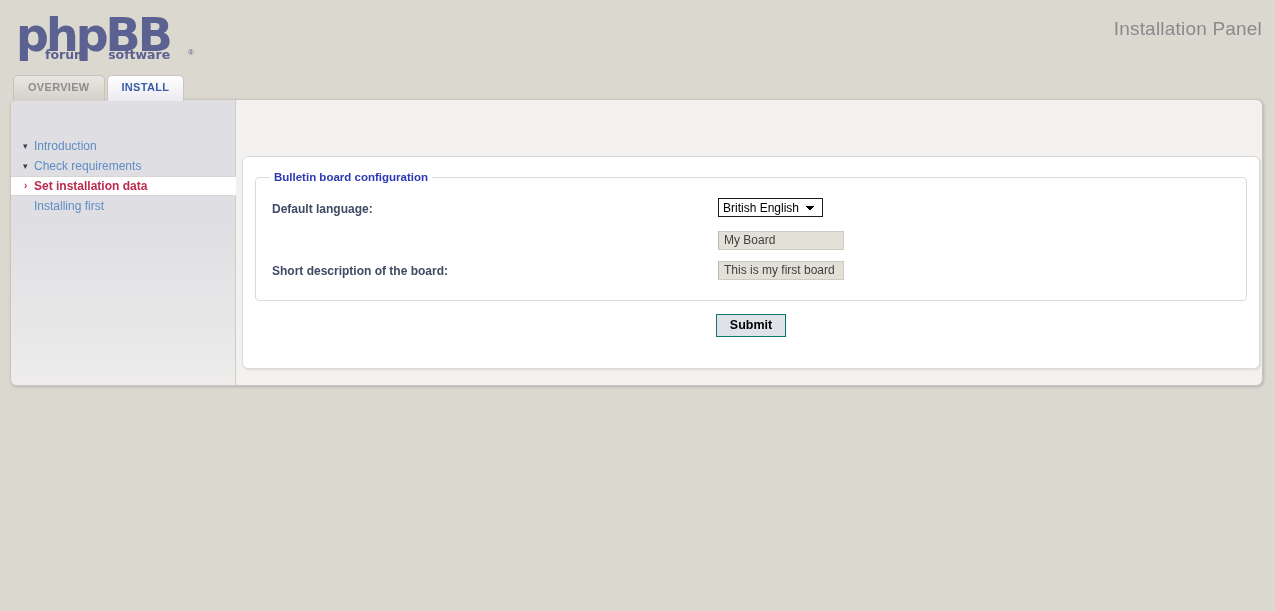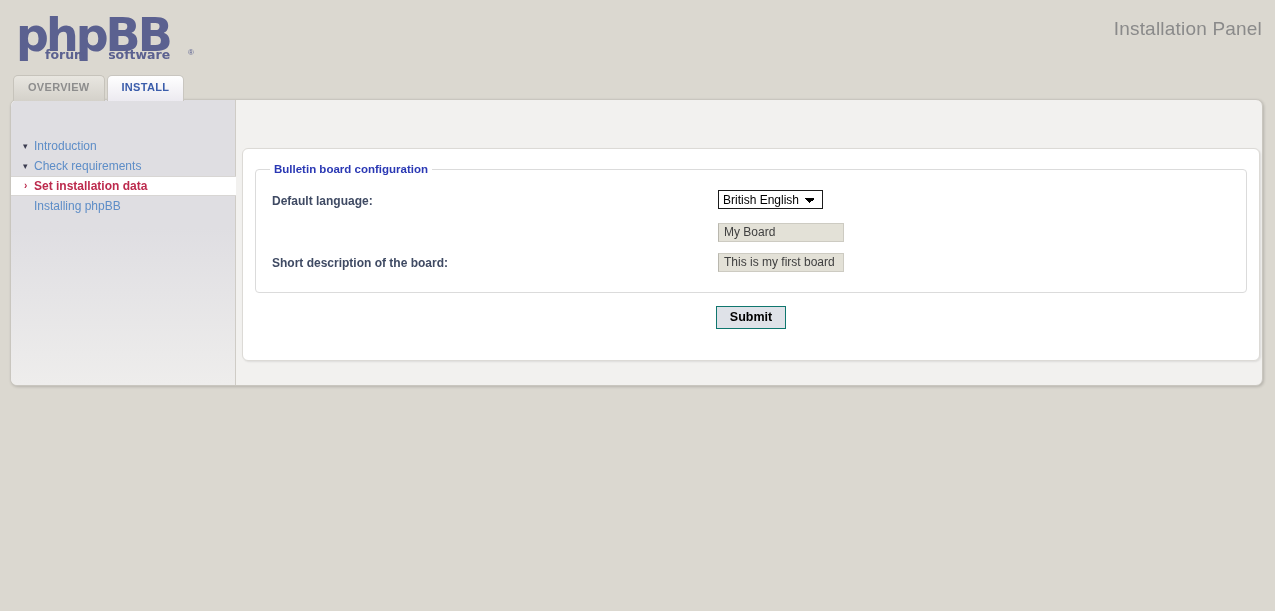--- a/index.html
+++ b/index.html
@@ -182,21 +182,21 @@
   #main {
     position: absolute;
     left: 224px;
     top: 0;
     right: 0;
     height: 100%;
   }
   #content-box {
     position: absolute;
     left: 7px;
-    top: 48px;
+    top: 56px;
     width: 1018px;
     height: 213px;
     background: #ffffff;
     border: 1px solid #dcdad6;
     border-radius: 6px;
     box-shadow: 1px 1px 2px rgba(0,0,0,0.09);
     box-sizing: border-box;
   }
   fieldset.config {
     margin: 14px 12px 0 12px;
@@ -322,21 +322,21 @@
           </a>
         </li>
         <li>
           <a href="#" class="current">
             <span class="marker">›</span>
             <span>Set installation data</span>
           </a>
         </li>
         <li>
           <a href="#" class="plain">
-            <span>Installing phpBB</span>
+            <span>Installing first</span>
           </a>
         </li>
       </ul>
     </div>
 
     <div id="main">
       <div id="content-box">
 
         <form action="#">
 

